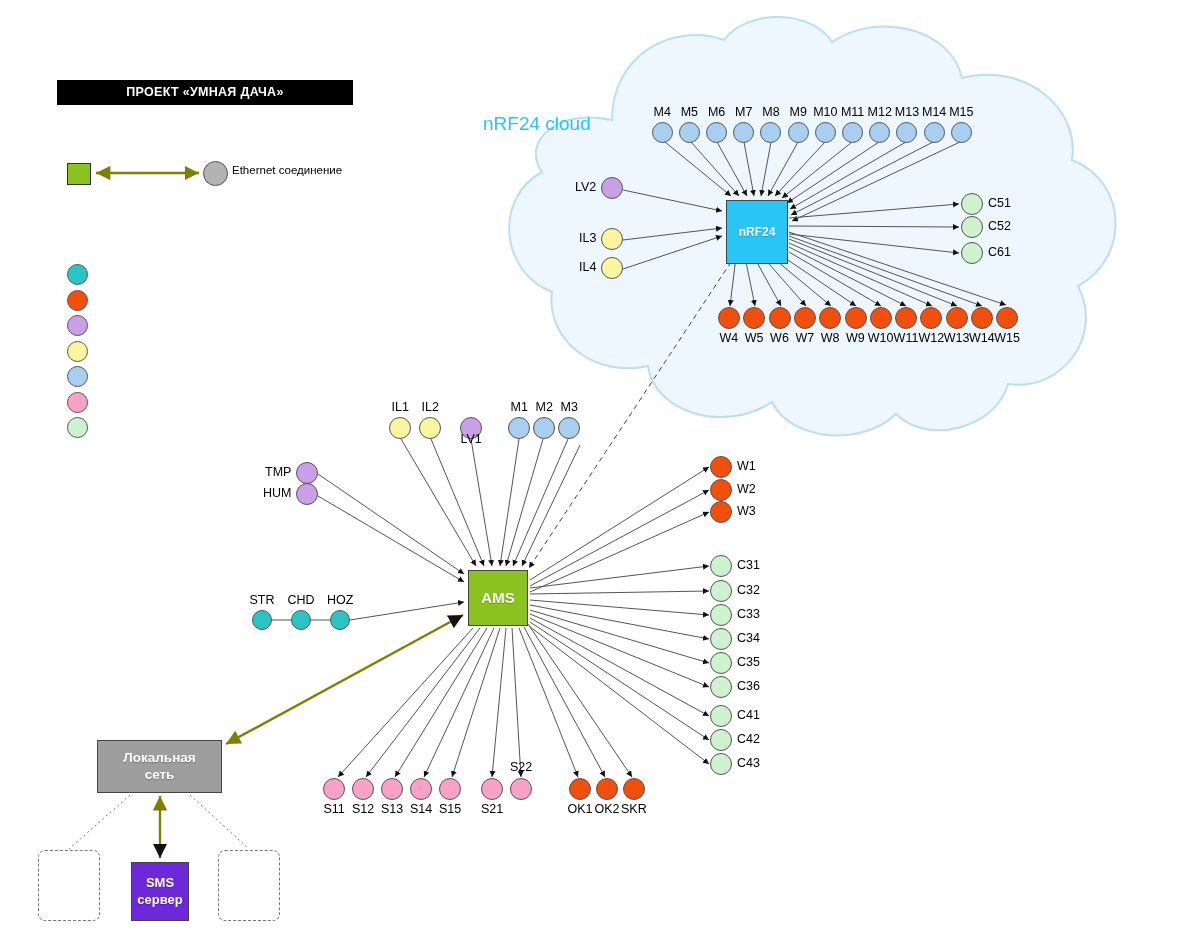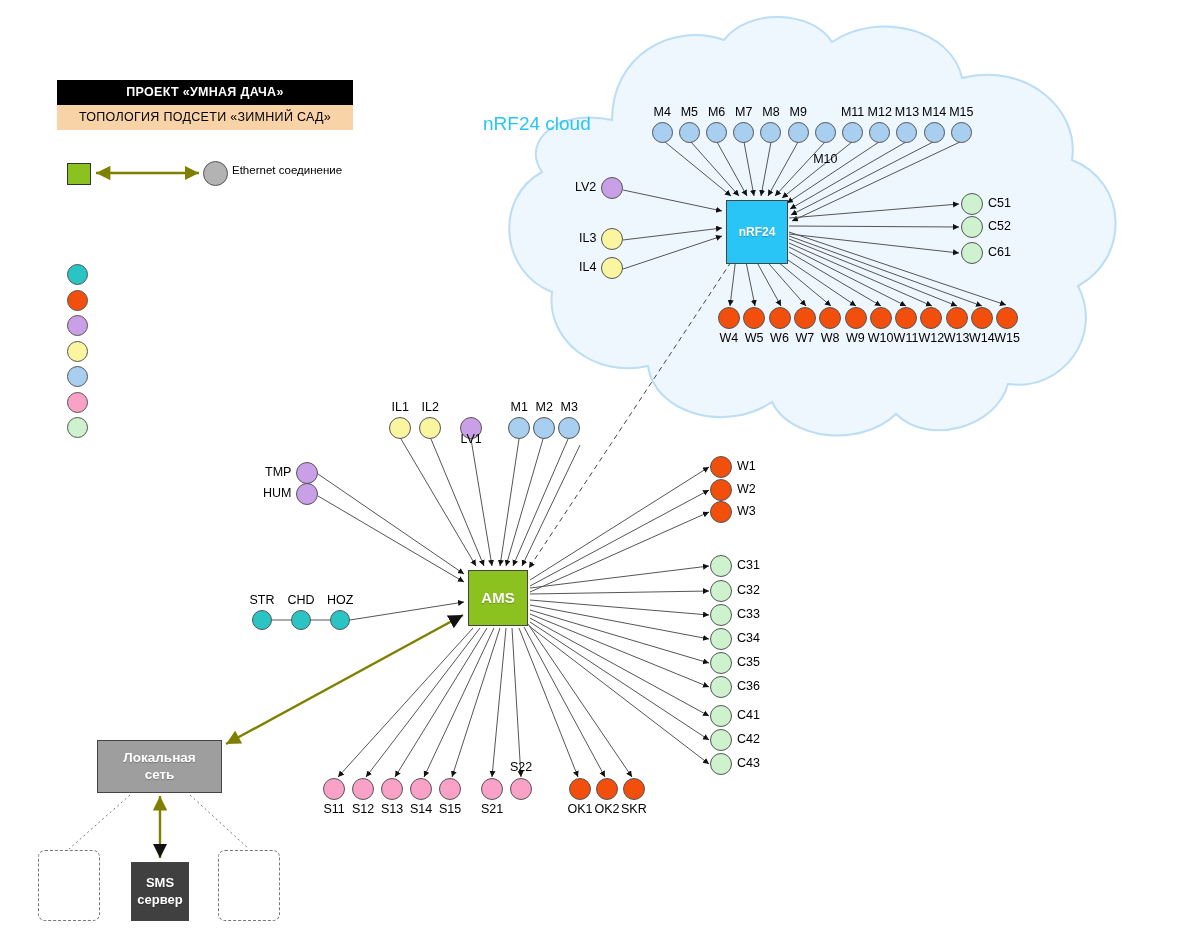--- a/index.html
+++ b/index.html
@@ -180,21 +180,20 @@
     </g>
 
     <g stroke="#777" stroke-width="1" stroke-dasharray="2,3" fill="none">
       <line x1="130" y1="795" x2="69" y2="849"></line>
       <line x1="190" y1="795" x2="249" y2="849"></line>
     </g>
   </svg>
 
   <div class="title-block">
     <div class="title-main">ПРОЕКТ «УМНАЯ ДАЧА»</div>
-    <div class="title-sub">ТОПОЛОГИЯ ПОДСЕТИ «ЗИМНИЙ САД»</div>
   </div>
 
   <div class="legend">
     <div class="lg-row">
       <div class="lg-sq"></div>
       <svg width="120" height="26" style="position:absolute;left:31px;top:0;">
         <line x1="5" y1="13" x2="108" y2="13" stroke="#808000" stroke-width="2.4" marker-end="url(#aho)" marker-start="url(#ahos)"></line>
       </svg>
       <div class="lg-circ"></div>
       <div class="lg-txt">Ethernet соединение</div>
@@ -241,21 +240,21 @@
       <div class="nlabel" style="left: 680.7px; top: 104.5px;">M5</div>
       <div class="node" style="left: 705.9px; top: 121.5px; width: 21px; height: 21px; background: rgb(168, 206, 240);"></div>
       <div class="nlabel" style="left: 707.9px; top: 104.5px;">M6</div>
       <div class="node" style="left: 733.1px; top: 121.5px; width: 21px; height: 21px; background: rgb(168, 206, 240);"></div>
       <div class="nlabel" style="left: 735.1px; top: 104.5px;">M7</div>
       <div class="node" style="left: 760.3px; top: 121.5px; width: 21px; height: 21px; background: rgb(168, 206, 240);"></div>
       <div class="nlabel" style="left: 762.3px; top: 104.5px;">M8</div>
       <div class="node" style="left: 787.5px; top: 121.5px; width: 21px; height: 21px; background: rgb(168, 206, 240);"></div>
       <div class="nlabel" style="left: 789.5px; top: 104.5px;">M9</div>
       <div class="node" style="left: 814.7px; top: 121.5px; width: 21px; height: 21px; background: rgb(168, 206, 240);"></div>
-      <div class="nlabel" style="left: 813.2px; top: 104.5px; margin-top: 47px;">M10</div>
+      <div class="nlabel" style="left: 813.2px; top: 104.5px;">M10</div>
       <div class="node" style="left: 841.9px; top: 121.5px; width: 21px; height: 21px; background: rgb(168, 206, 240);"></div>
       <div class="nlabel" style="left: 840.9px; top: 104.5px;">M11</div>
       <div class="node" style="left: 869.1px; top: 121.5px; width: 21px; height: 21px; background: rgb(168, 206, 240);"></div>
       <div class="nlabel" style="left: 867.6px; top: 104.5px;">M12</div>
       <div class="node" style="left: 896.3px; top: 121.5px; width: 21px; height: 21px; background: rgb(168, 206, 240);"></div>
       <div class="nlabel" style="left: 894.8px; top: 104.5px;">M13</div>
       <div class="node" style="left: 923.5px; top: 121.5px; width: 21px; height: 21px; background: rgb(168, 206, 240);"></div>
       <div class="nlabel" style="left: 922px; top: 104.5px;">M14</div>
       <div class="node" style="left: 950.7px; top: 121.5px; width: 21px; height: 21px; background: rgb(168, 206, 240);"></div>
       <div class="nlabel" style="left: 949.2px; top: 104.5px;">M15</div>
@@ -361,21 +360,21 @@
       <div class="nlabel" style="left: 594.5px; top: 802px;">OK2</div>
       <div class="node" style="left: 623px; top: 778px; width: 22px; height: 22px; background: rgb(242, 79, 12);"></div>
       <div class="nlabel" style="left: 621px; top: 802px;">SKR</div>
     </div>
 
   <div id="hubs-layer">
       <div class="boxnode" style="left: 726px; top: 200px; width: 62px; height: 64px; background: rgb(41, 197, 246); font-size: 12px; border: 1px solid rgb(68, 68, 68); white-space: pre-line; line-height: 1.25; text-shadow: rgba(0, 0, 0, 0.25) 0px 1px 1px;">nRF24</div>
       <div class="boxnode" style="left: 468px; top: 570px; width: 60px; height: 56px; background: rgb(140, 194, 32); font-size: 15px; border: 1px solid rgb(68, 68, 68); white-space: pre-line; line-height: 1.25; text-shadow: rgba(0, 0, 0, 0.25) 0px 1px 1px;">AMS</div>
       <div class="boxnode" style="left: 97px; top: 740px; width: 125px; height: 53px; background: rgb(158, 158, 158); font-size: 13.5px; border: 1px solid rgb(68, 68, 68); white-space: pre-line; line-height: 1.25; text-shadow: rgba(0, 0, 0, 0.25) 0px 1px 1px;">Локальная
 сеть</div>
-      <div class="boxnode" style="left: 131px; top: 862px; width: 58px; height: 59px; background: #404040; font-size: 13px; border: 1px solid rgb(68, 68, 68); white-space: pre-line; line-height: 1.25; text-shadow: rgba(0, 0, 0, 0.25) 0px 1px 1px;">SMS
+      <div class="boxnode" style="left: 131px; top: 862px; width: 58px; height: 59px; background: #6d28d9; font-size: 13px; border: 1px solid rgb(68, 68, 68); white-space: pre-line; line-height: 1.25; text-shadow: rgba(0, 0, 0, 0.25) 0px 1px 1px;">SMS
 сервер</div>
     </div>
 
   <div id="ph-layer">
       <div class="dashbox" style="left: 38px; top: 850px; width: 62px; height: 71px;"></div>
       <div class="dashbox" style="left: 218px; top: 850px; width: 62px; height: 71px;"></div>
     </div>
 
 </div>
 

